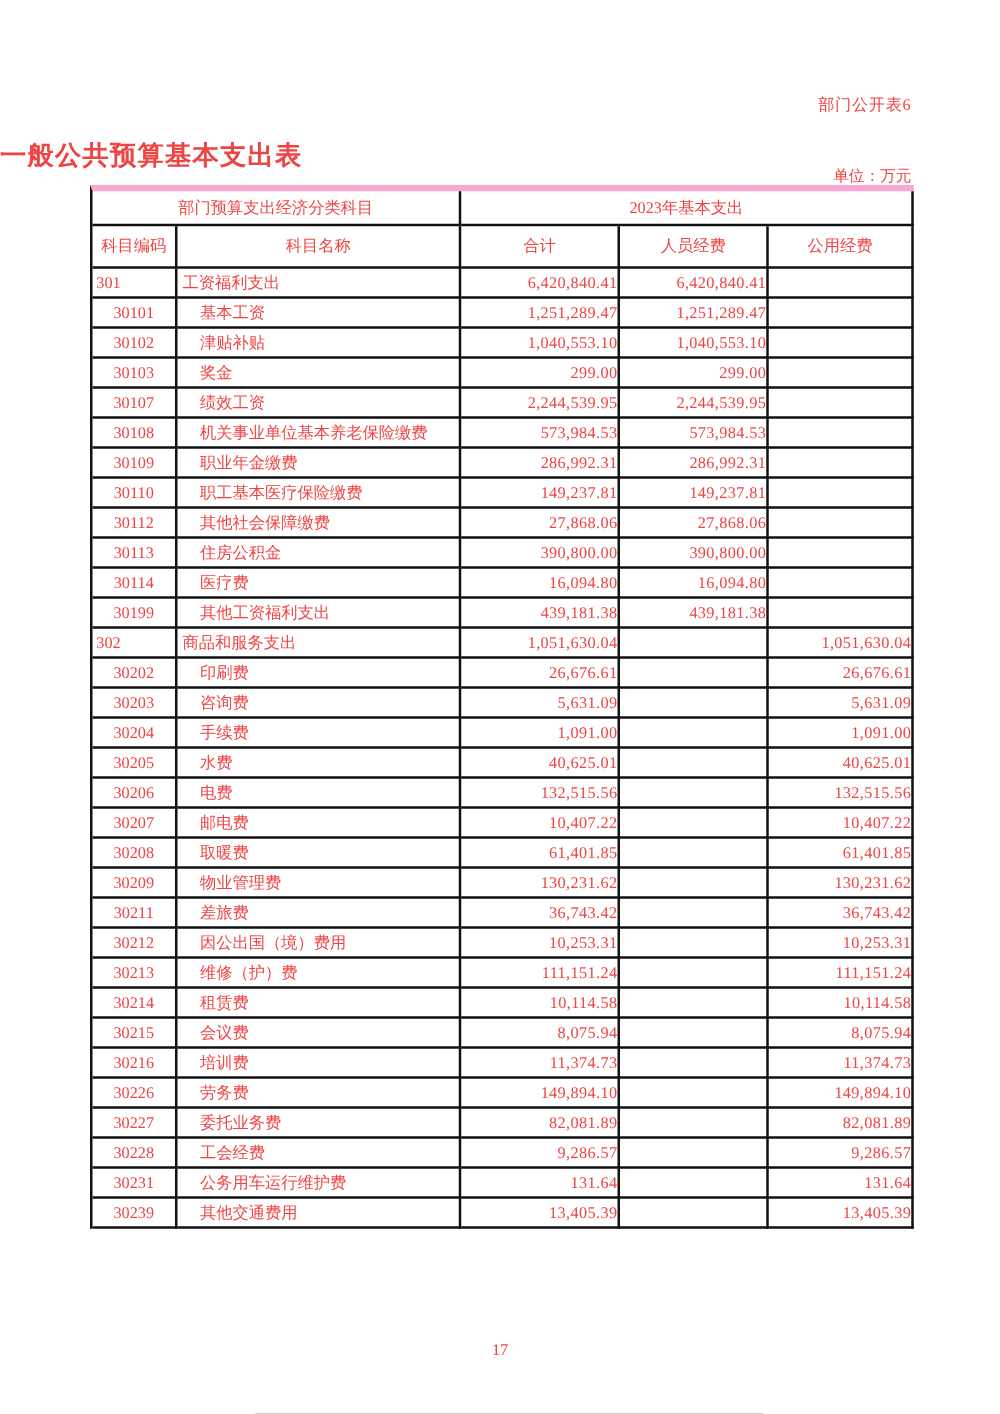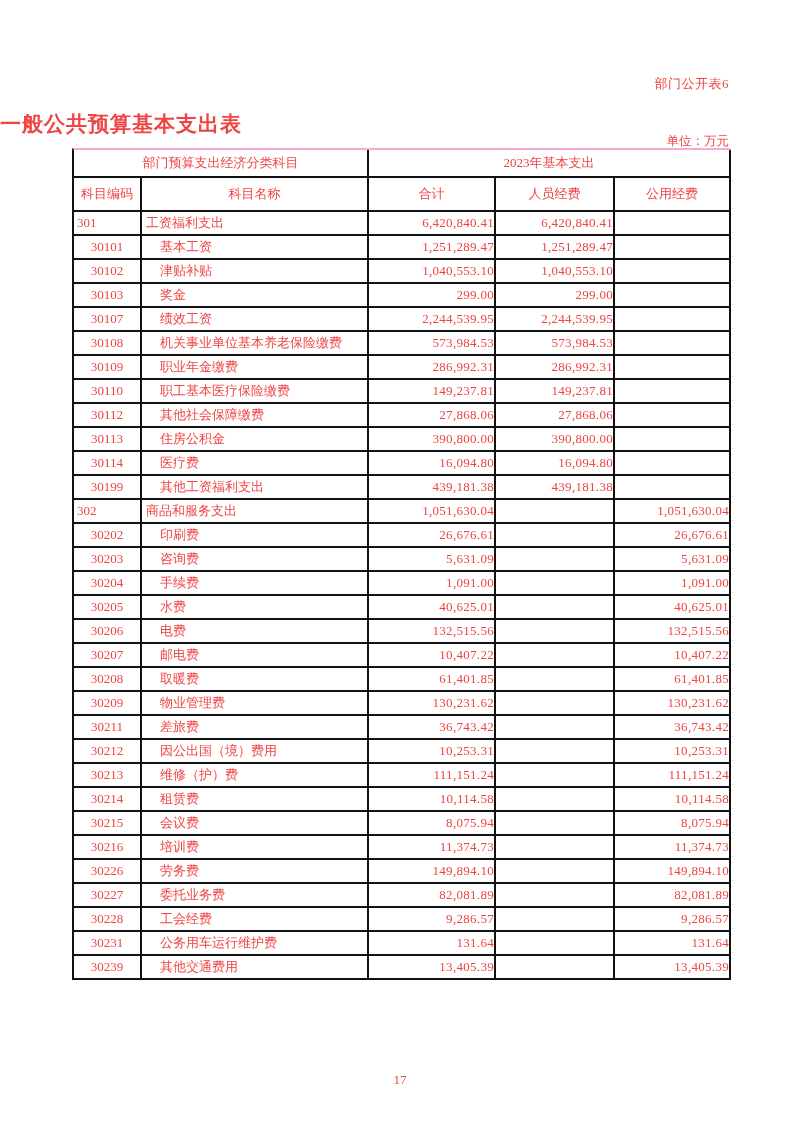--- a/index.html
+++ b/index.html
@@ -17,21 +17,21 @@
     position:absolute; top:96px; left:0; width:100%;
     text-align:left; font-size:21px; font-weight:bold; letter-spacing:1px;margin-top:14px;
   }
   .unit-label {
     position:absolute; top:133px; right:71px;
     font-size:12.5px;
   }
   table.budget {
     position:absolute; left:72px; top:148px;
     border-collapse:separate; border-spacing:0;
-    border-top:2px solid #f9a8d4; border-left:2px solid #111;
+    border-top:5px solid #f9a8d4; border-left:2px solid #111;
     table-layout:fixed; width:657px;
   }
   table.budget th, table.budget td {
     border-right:2px solid #111; border-bottom:2px solid #111;
     box-sizing:border-box; padding:0; margin:0;
     font-weight:normal; font-size:13px; line-height:1.1;
     overflow:hidden; white-space:nowrap;
   }
   tr.hdr1 th { height:28px; text-align:center; }
   tr.hdr2 th { height:34px; text-align:center; }

